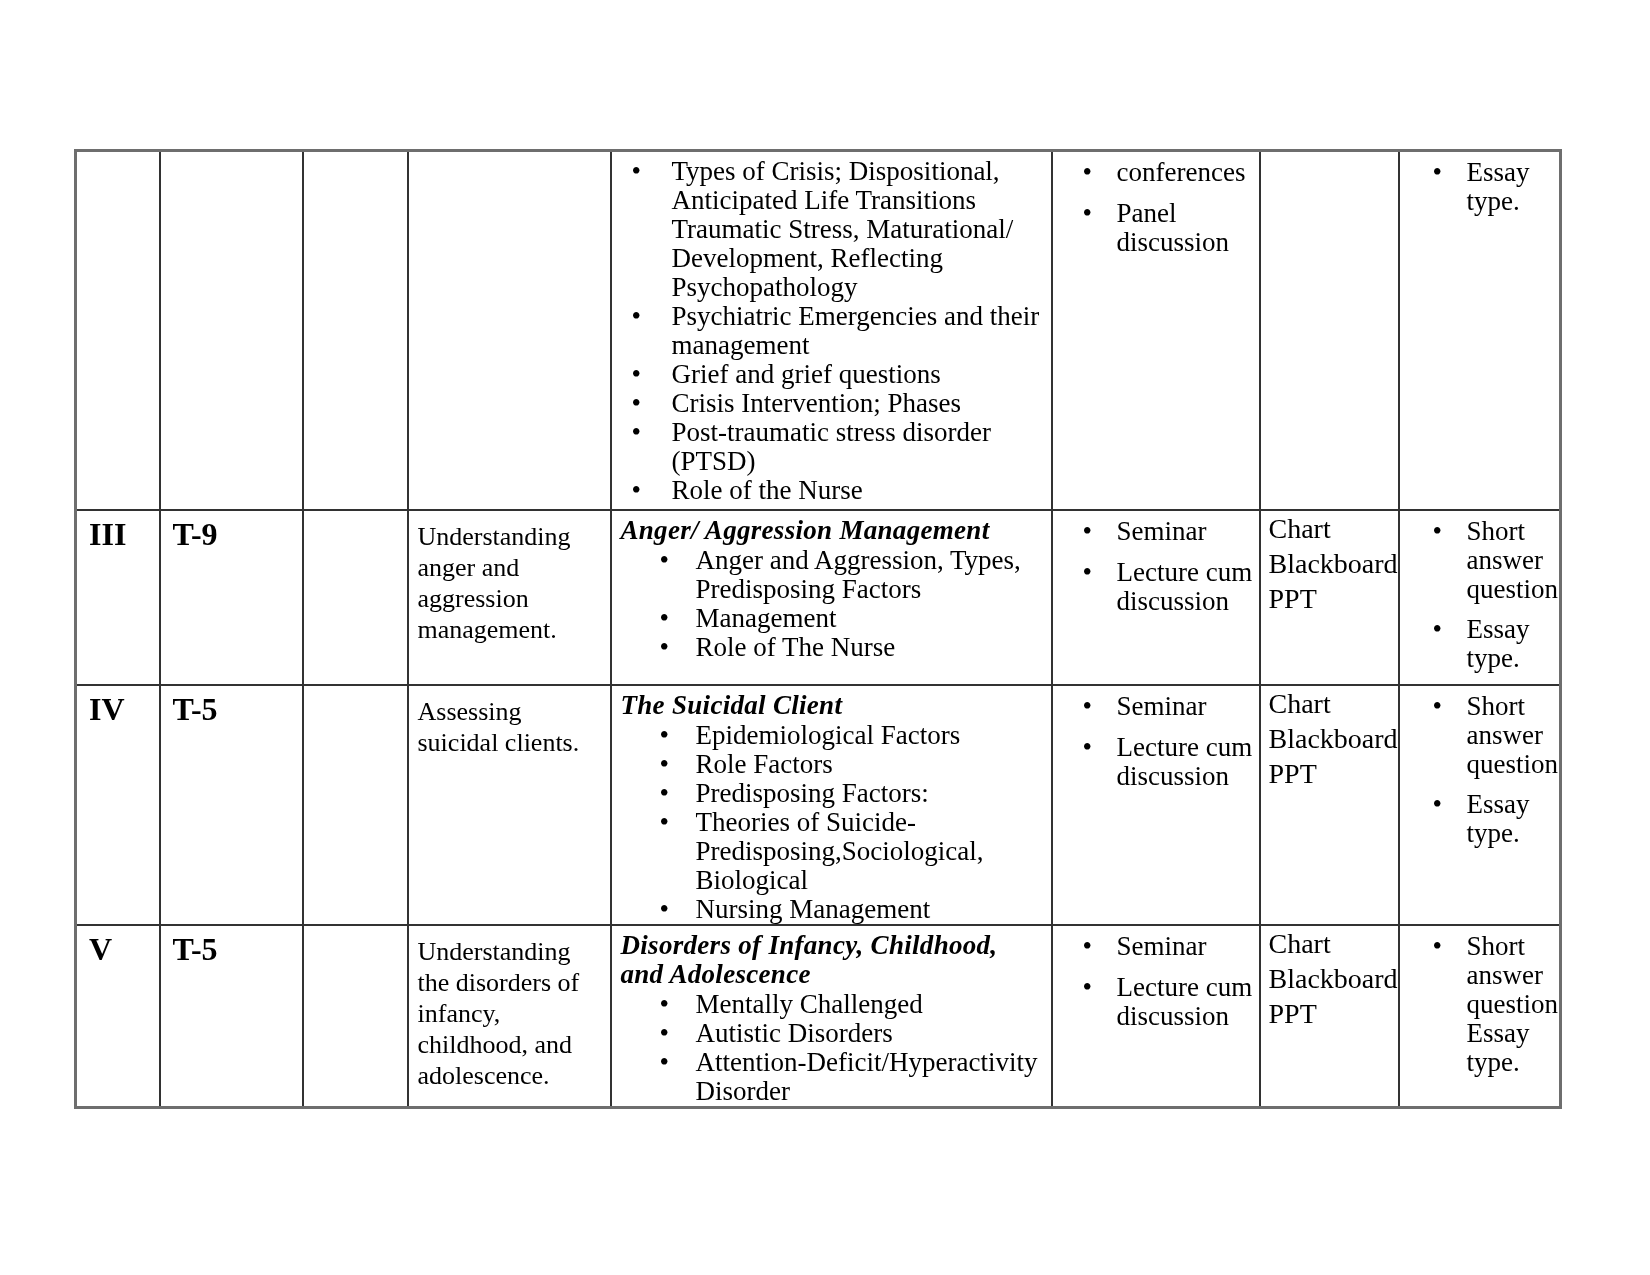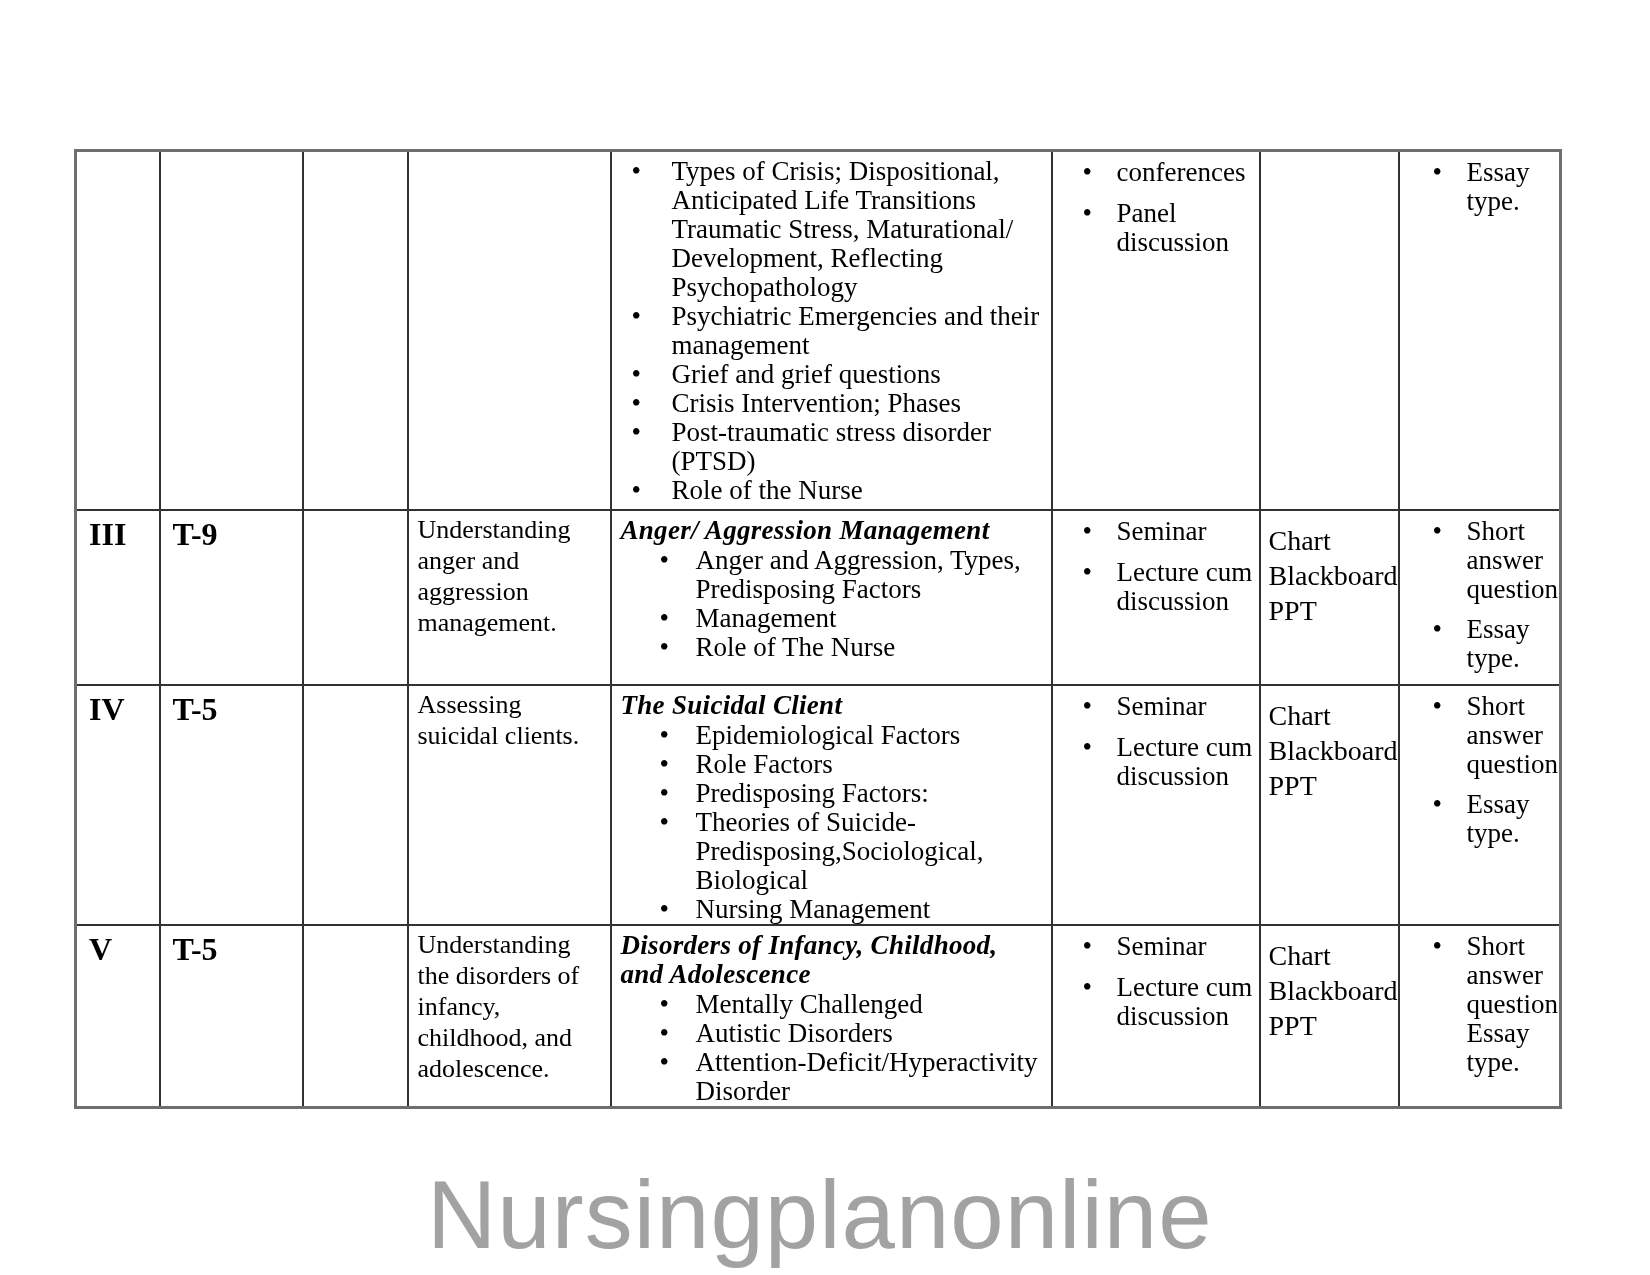--- a/index.html
+++ b/index.html
@@ -30,21 +30,21 @@
   .c-unit,.c-hours{
     font-weight:bold;
     font-size:32px;
     padding-left:12px;
     padding-top:5px;
   }
   .c-obj{
     font-size:26px;
     line-height:31px;
     padding-left:9px;
-    padding-top:3px;
+    padding-top:10px;
     margin-top:36px;
   }
   .c-content{
     font-size:27px;
     line-height:29px;
     padding-top:5px;
   }
   .c-head{
     font-weight:bold;
     padding-left:5px;
@@ -68,21 +68,21 @@
     font-size:27px;
     line-height:29px;
     padding-top:6px;
   }
   .c-teach .bi{margin-bottom:12px;}
   .c-teach .bm{flex:0 0 60px;padding-left:26px;}
   .c-av{
     font-size:28px;
     line-height:35px;
     padding-left:8px;
-    padding-top:12px;
+    padding-top:0;
   }
   .c-assess{
     font-size:27px;
     line-height:29px;
     padding-top:6px;
   }
   .c-assess .bi{margin-bottom:11px;}
   .c-assess .bm{flex:0 0 63px;padding-left:29px;}
 
   .watermark{
@@ -305,15 +305,14 @@
       <td class="c-assess">
         <div class="bi">
               <span class="bm">•</span>
               <span class="bt">Short answer questions Essay type.</span>
             </div>
       </td>
     </tr>
   </tbody>
     </table>
 
-  <div class="watermark">Nursingplanonline</div>
 
 </div>
 
 </body></html>

